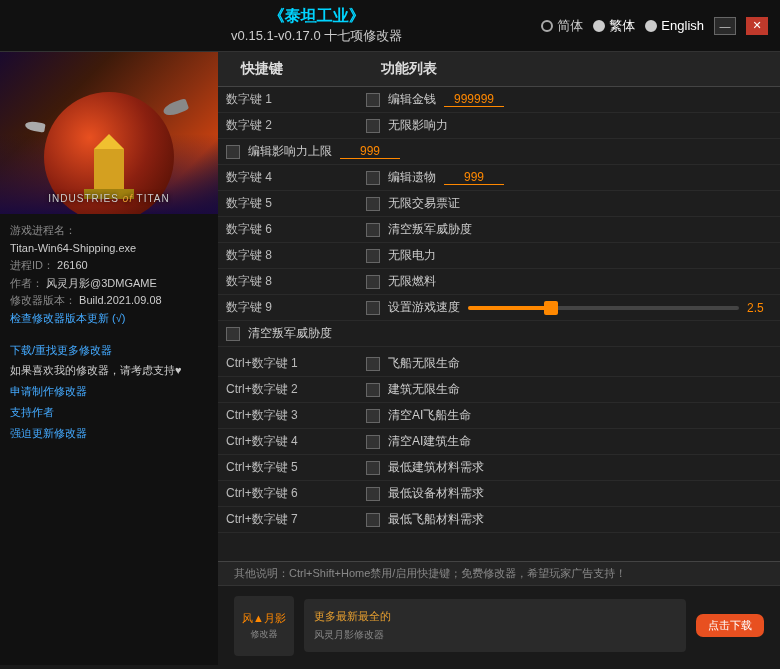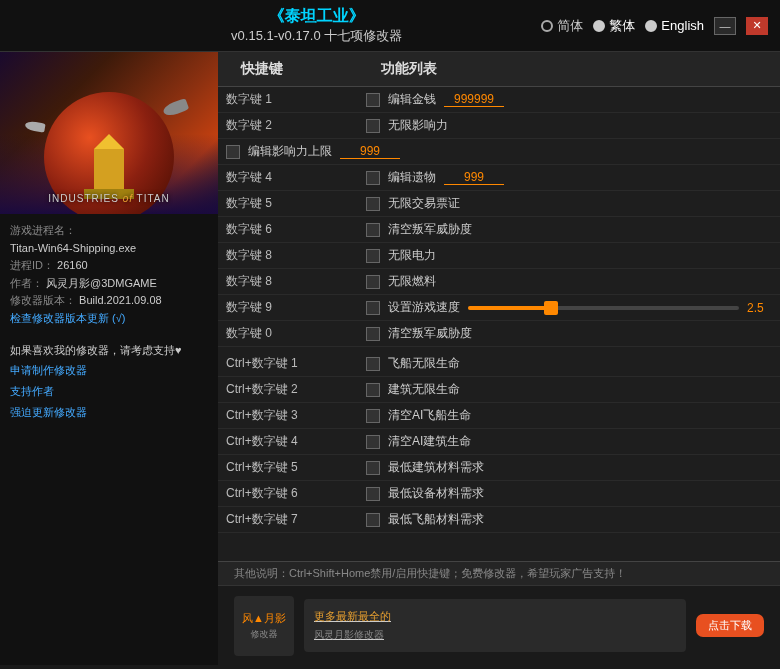--- a/index.html
+++ b/index.html
@@ -352,21 +352,20 @@
     .ad-content {
       flex: 1;
       background: #2a2a2a;
       height: 53px;
       border-radius: 4px;
       display: flex;
       flex-direction: column;
       justify-content: center;
       padding: 6px 10px;
       gap: 4px;
-      text-decoration: underline;
     }
     .ad-title {
       font-size: 11px;
       color: #e8a030;
     }
     .ad-subtitle {
       font-size: 10px;
       color: #888;
     }
     .ad-btn {
@@ -461,20 +460,21 @@
       <div>
         <span class="label">修改器版本：</span>
         <span class="value">Build.2021.09.08</span>
       </div>
       <div>
         <a href="#" class="version-link">检查修改器版本更新 (√)</a>
       </div>
     </div>
 
     <div class="left-links">
+      <a href="#">下载/重找更多修改器</a>
       <span>
         <span>如果喜欢我的修改器，请考虑支持♥</span>
       </span>
       <a href="#">申请制作修改器</a>
       <a href="#">支持作者</a>
       <a href="#">强迫更新修改器</a>
     </div>
   </div>
 
   <div class="right-panel">
@@ -551,21 +551,20 @@
             <div class="slider-container">
               <div class="slider-track">
                 <div class="slider-fill"></div>
                 <div class="slider-thumb"></div>
               </div>
               <span class="slider-val">2.5</span>
             </div>
           </div>
         </div>
         <div class="table-row">
-          <div class="key-cell">数字键 0</div>
           <div class="func-cell">
             <span class="checkbox"></span>
             <span>清空叛军威胁度</span>
           </div>
         </div>
         <div class="divider-row"></div>
         <div class="table-row">
           <div class="key-cell">Ctrl+数字键 1</div>
           <div class="func-cell">
             <span class="checkbox"></span>

